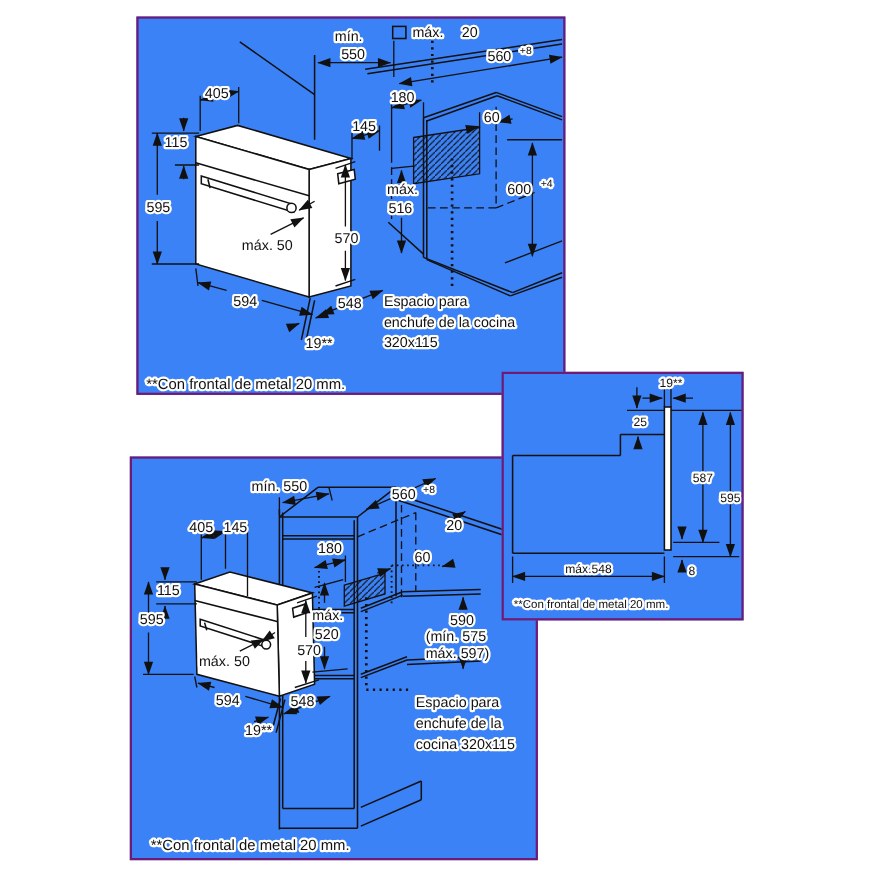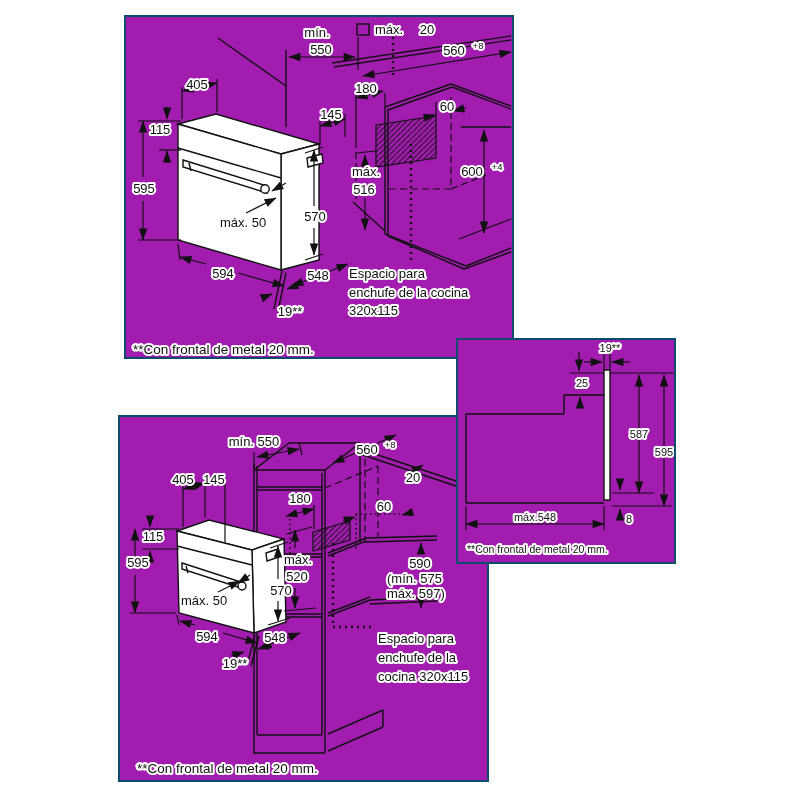--- a/index.html
+++ b/index.html
@@ -1,18 +1,18 @@
 <!DOCTYPE html>
 <html><head>
 <meta charset="utf-8">
 <style>
   html,body{margin:0;padding:0;background:#fff;}
   #stage{position:relative;width:800px;height:800px;background:#fff;overflow:hidden;
          font-family:"Liberation Sans",sans-serif;}
-  .panel{position:absolute;background:#a21caf;border:2px solid #0c4a6e;box-sizing:border-box;}
+  .panel{position:absolute;background:#3b82f6;border:2px solid #701a75;box-sizing:border-box;}
   #panel-top{left:124px;top:15px;width:390px;height:344px;z-index:1;}
   #panel-side{left:456px;top:338px;width:220px;height:226px;z-index:3;}
   #panel-bottom{left:118px;top:415px;width:371px;height:367px;z-index:2;}
   svg{display:block;}
   svg text{font-family:"Liberation Sans",sans-serif;fill:#111;
            paint-order:stroke fill;stroke:#fff;stroke-width:4px;stroke-linejoin:round;}
   .t13{font-size:13px;}
   .t11{font-size:11px;}
   .sup{font-size:9.5px;}
   .fn{font-size:13.5px;}

